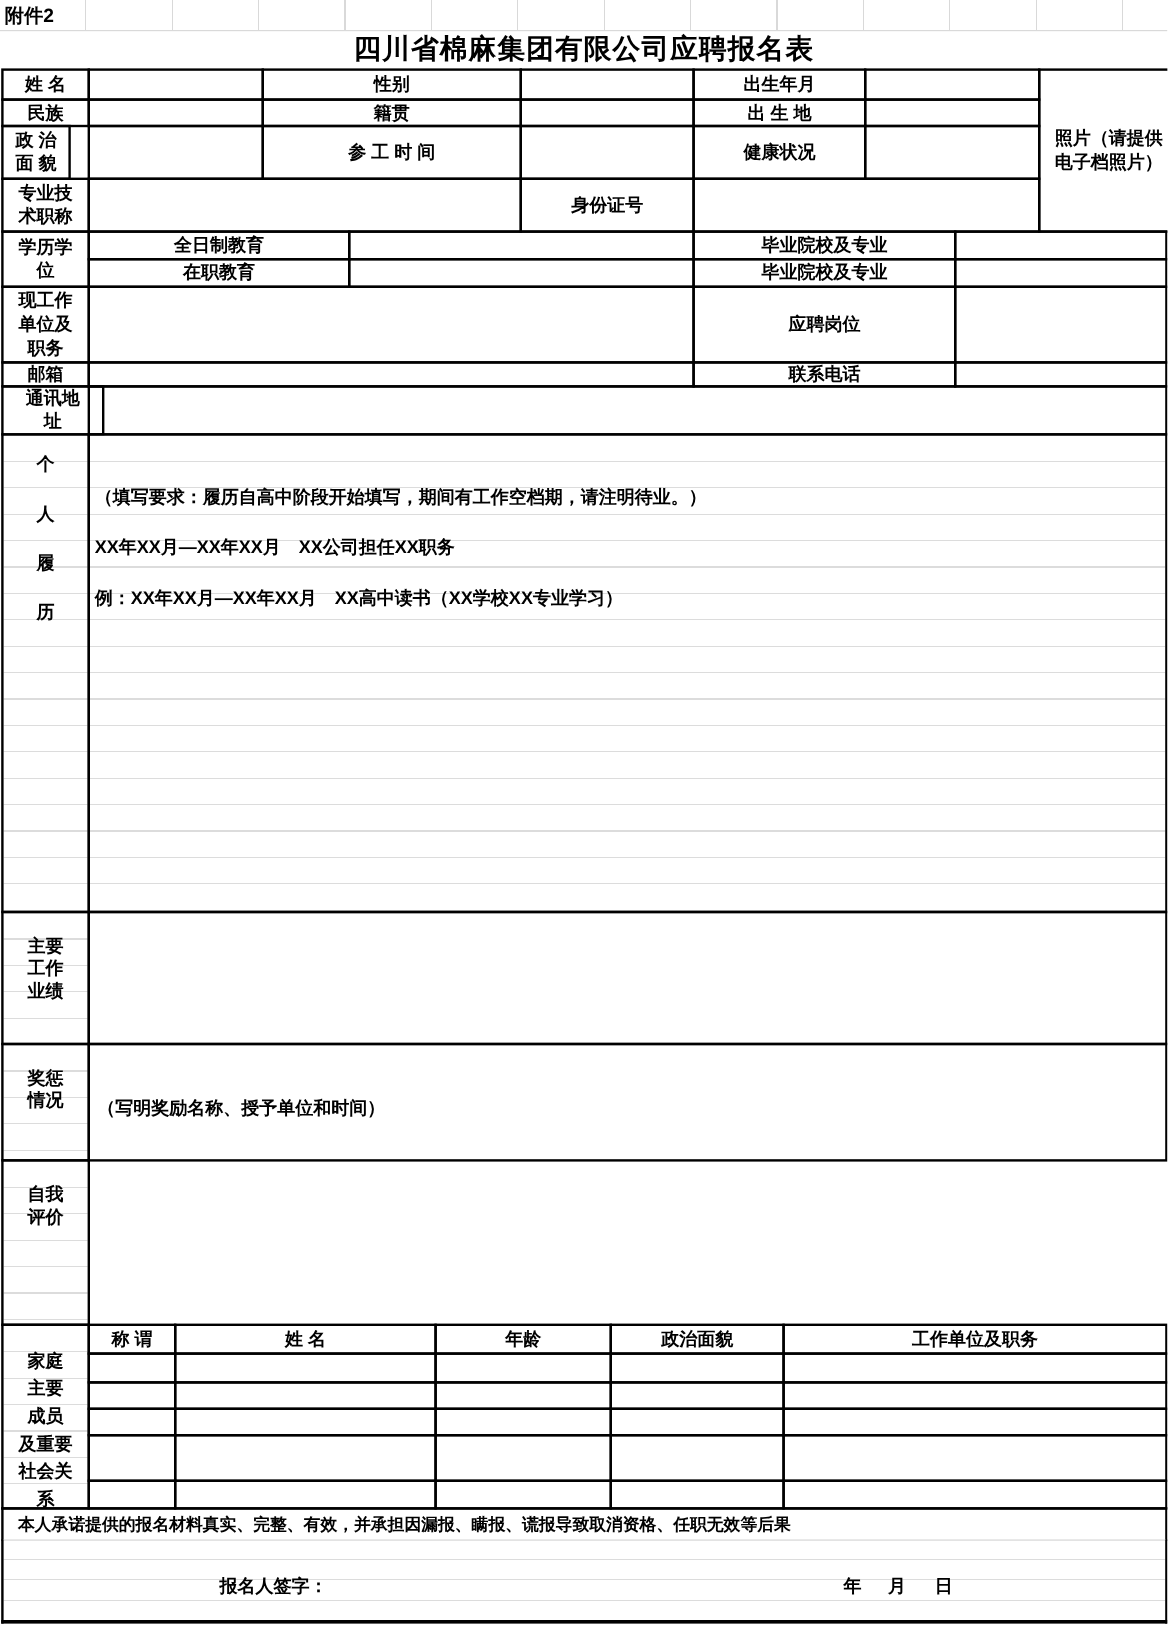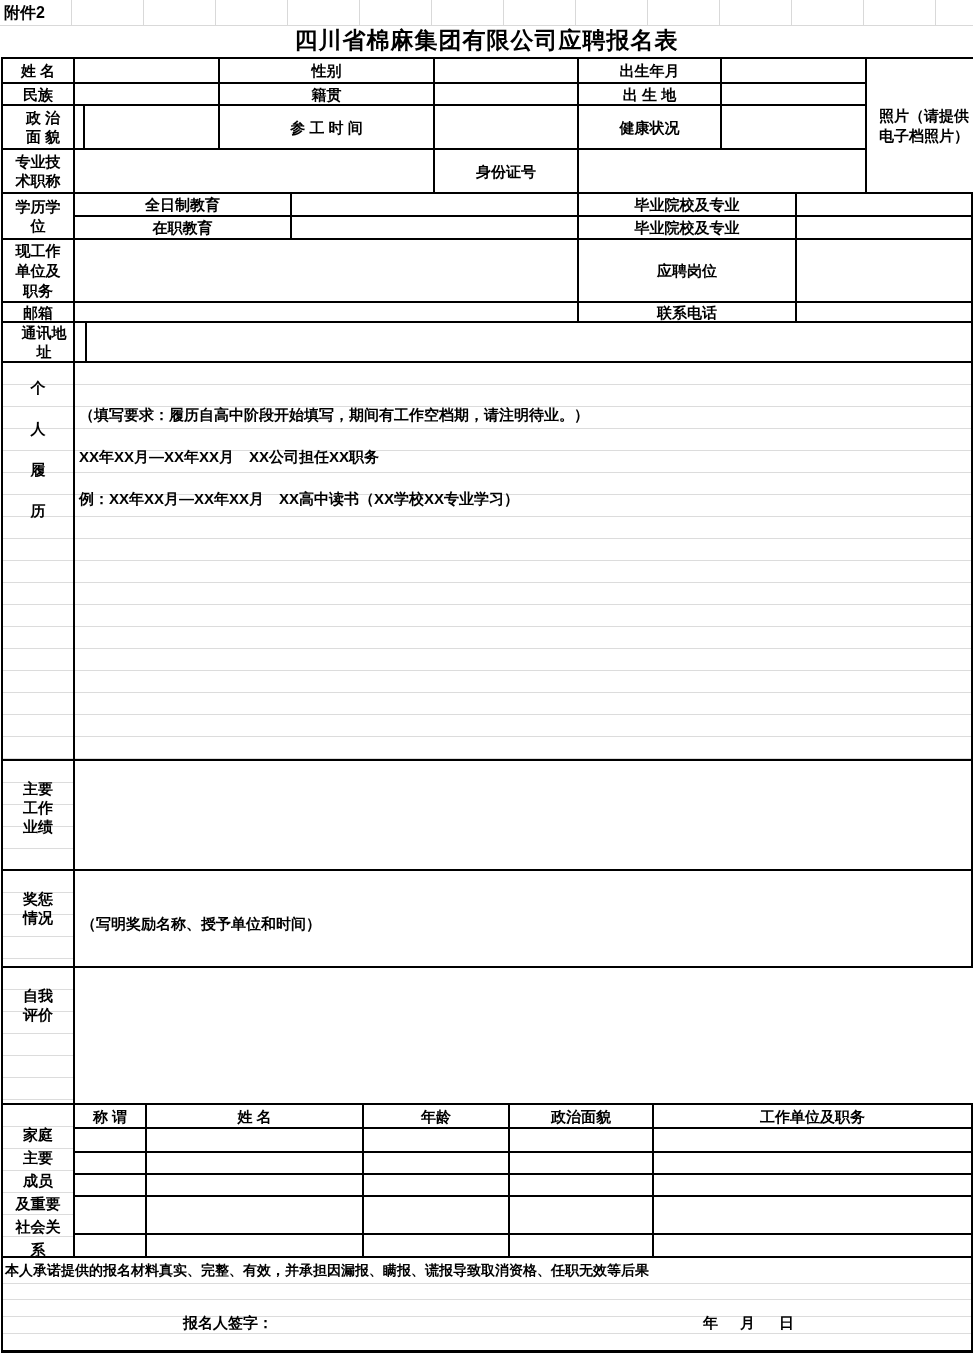--- a/index.html
+++ b/index.html
@@ -18,21 +18,21 @@
   .r17{background-image:repeating-linear-gradient(to bottom,transparent 0,transparent 16px,#dcdcdc 16px,#dcdcdc 17px);}
   .note{position:absolute;font-weight:bold;font-size:15px;text-align:left;white-space:pre-line;line-height:21px;}
   .sig{position:absolute;font-weight:bold;font-size:15px;line-height:17px;}
   #topstrip{position:absolute;left:0;top:0;width:973px;height:25px;
         border-bottom:1px solid #d9d9d9;
         background-image:repeating-linear-gradient(to right,transparent 0,transparent 71px,#d9d9d9 71px,#d9d9d9 72px);}
   #attach{position:absolute;left:4px;top:3px;font-size:16px;font-weight:bold;}
   #title{position:absolute;left:0;top:26px;width:973px;height:30px;line-height:30px;
         text-align:center;font-size:23px;font-weight:bold;letter-spacing:1px;
         font-family:"Liberation Serif",serif;}
-  .commit{font-size:14px;border-bottom:1px solid #dcdcdc !important;padding-left:2px;}
+  .commit{font-size:14px;border-bottom:1px solid #dcdcdc !important;padding-left:12px;}
   .signarea{border-top:none !important;border-bottom-width:3px !important;}
 </style>
 </head>
 <body>
 
 <div id="page">
 
   <div id="topstrip"></div>
   <div id="attach">附件2</div>
   <div id="title">四川省棉麻集团有限公司应聘报名表</div>
@@ -44,21 +44,21 @@
   <div class="cell" style="left:577px;top:57px;width:145px;height:27px">出生年月</div>
   <div class="cell" style="left:720px;top:57px;width:147px;height:27px"></div>
 
   <div class="cell" style="left:1px;top:82px;width:74px;height:24px">民族</div>
   <div class="cell" style="left:73px;top:82px;width:147px;height:24px"></div>
   <div class="cell" style="left:218px;top:82px;width:217px;height:24px">籍贯</div>
   <div class="cell" style="left:433px;top:82px;width:146px;height:24px"></div>
   <div class="cell" style="left:577px;top:82px;width:145px;height:24px">出 生 地</div>
   <div class="cell" style="left:720px;top:82px;width:147px;height:24px"></div>
 
-  <div class="cell" style="left:1px;top:104px;width:84px;height:46px">政 治
+  <div class="cell" style="left:1px;top:104px;width:58px;height:46px">政 治
 面 貌</div>
   <div class="cell" style="left:73px;top:104px;width:147px;height:46px"></div>
   <div class="cell" style="left:218px;top:104px;width:217px;height:46px">参 工 时 间</div>
   <div class="cell" style="left:433px;top:104px;width:146px;height:46px"></div>
   <div class="cell" style="left:577px;top:104px;width:145px;height:46px">健康状况</div>
   <div class="cell" style="left:720px;top:104px;width:147px;height:46px"></div>
 
   <div class="cell" style="left:1px;top:148px;width:74px;height:46px">专业技
 术职称</div>
   <div class="cell" style="left:73px;top:148px;width:362px;height:46px"></div>

